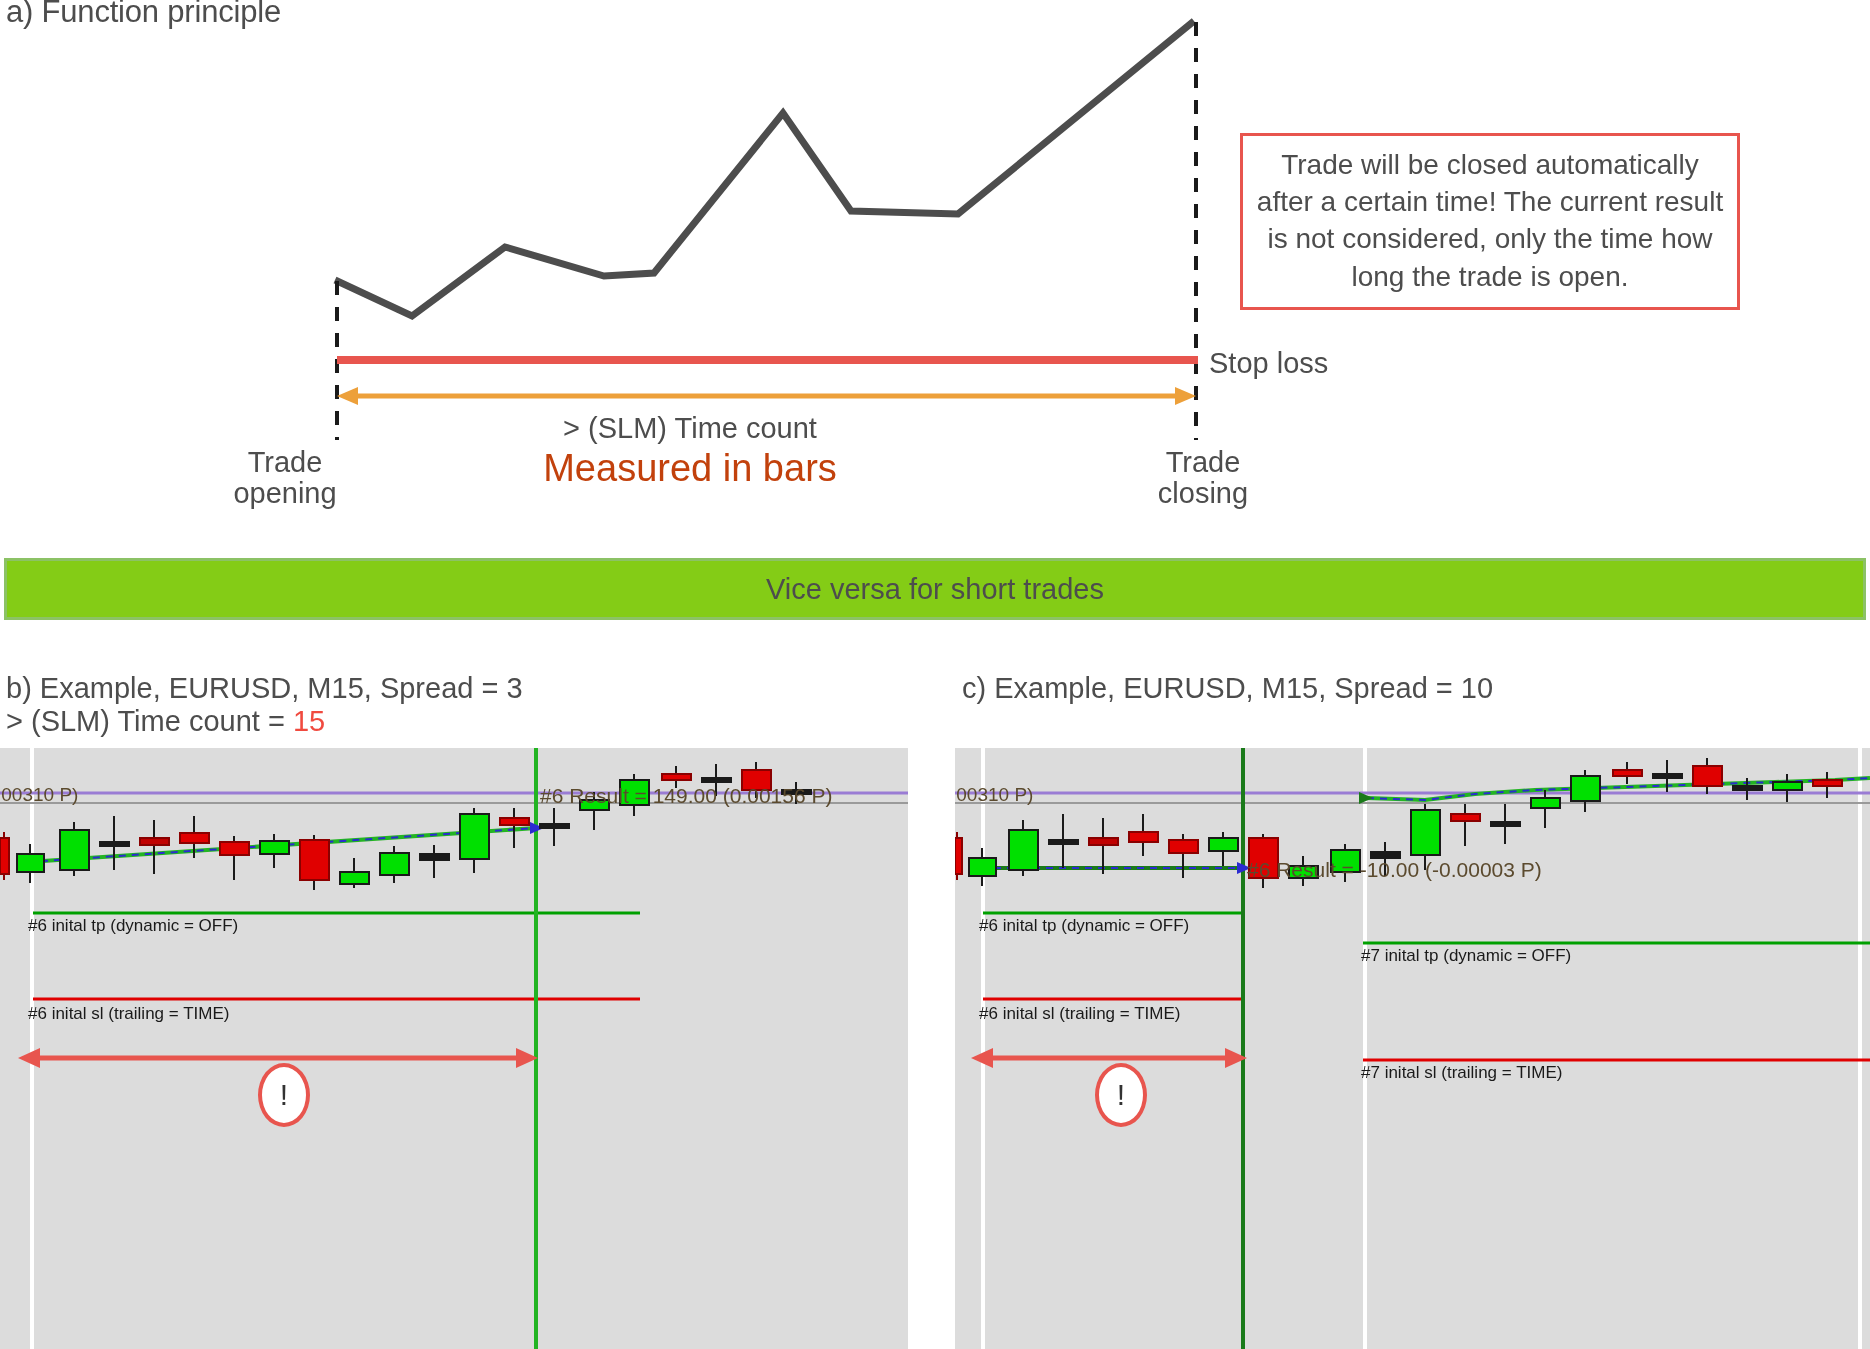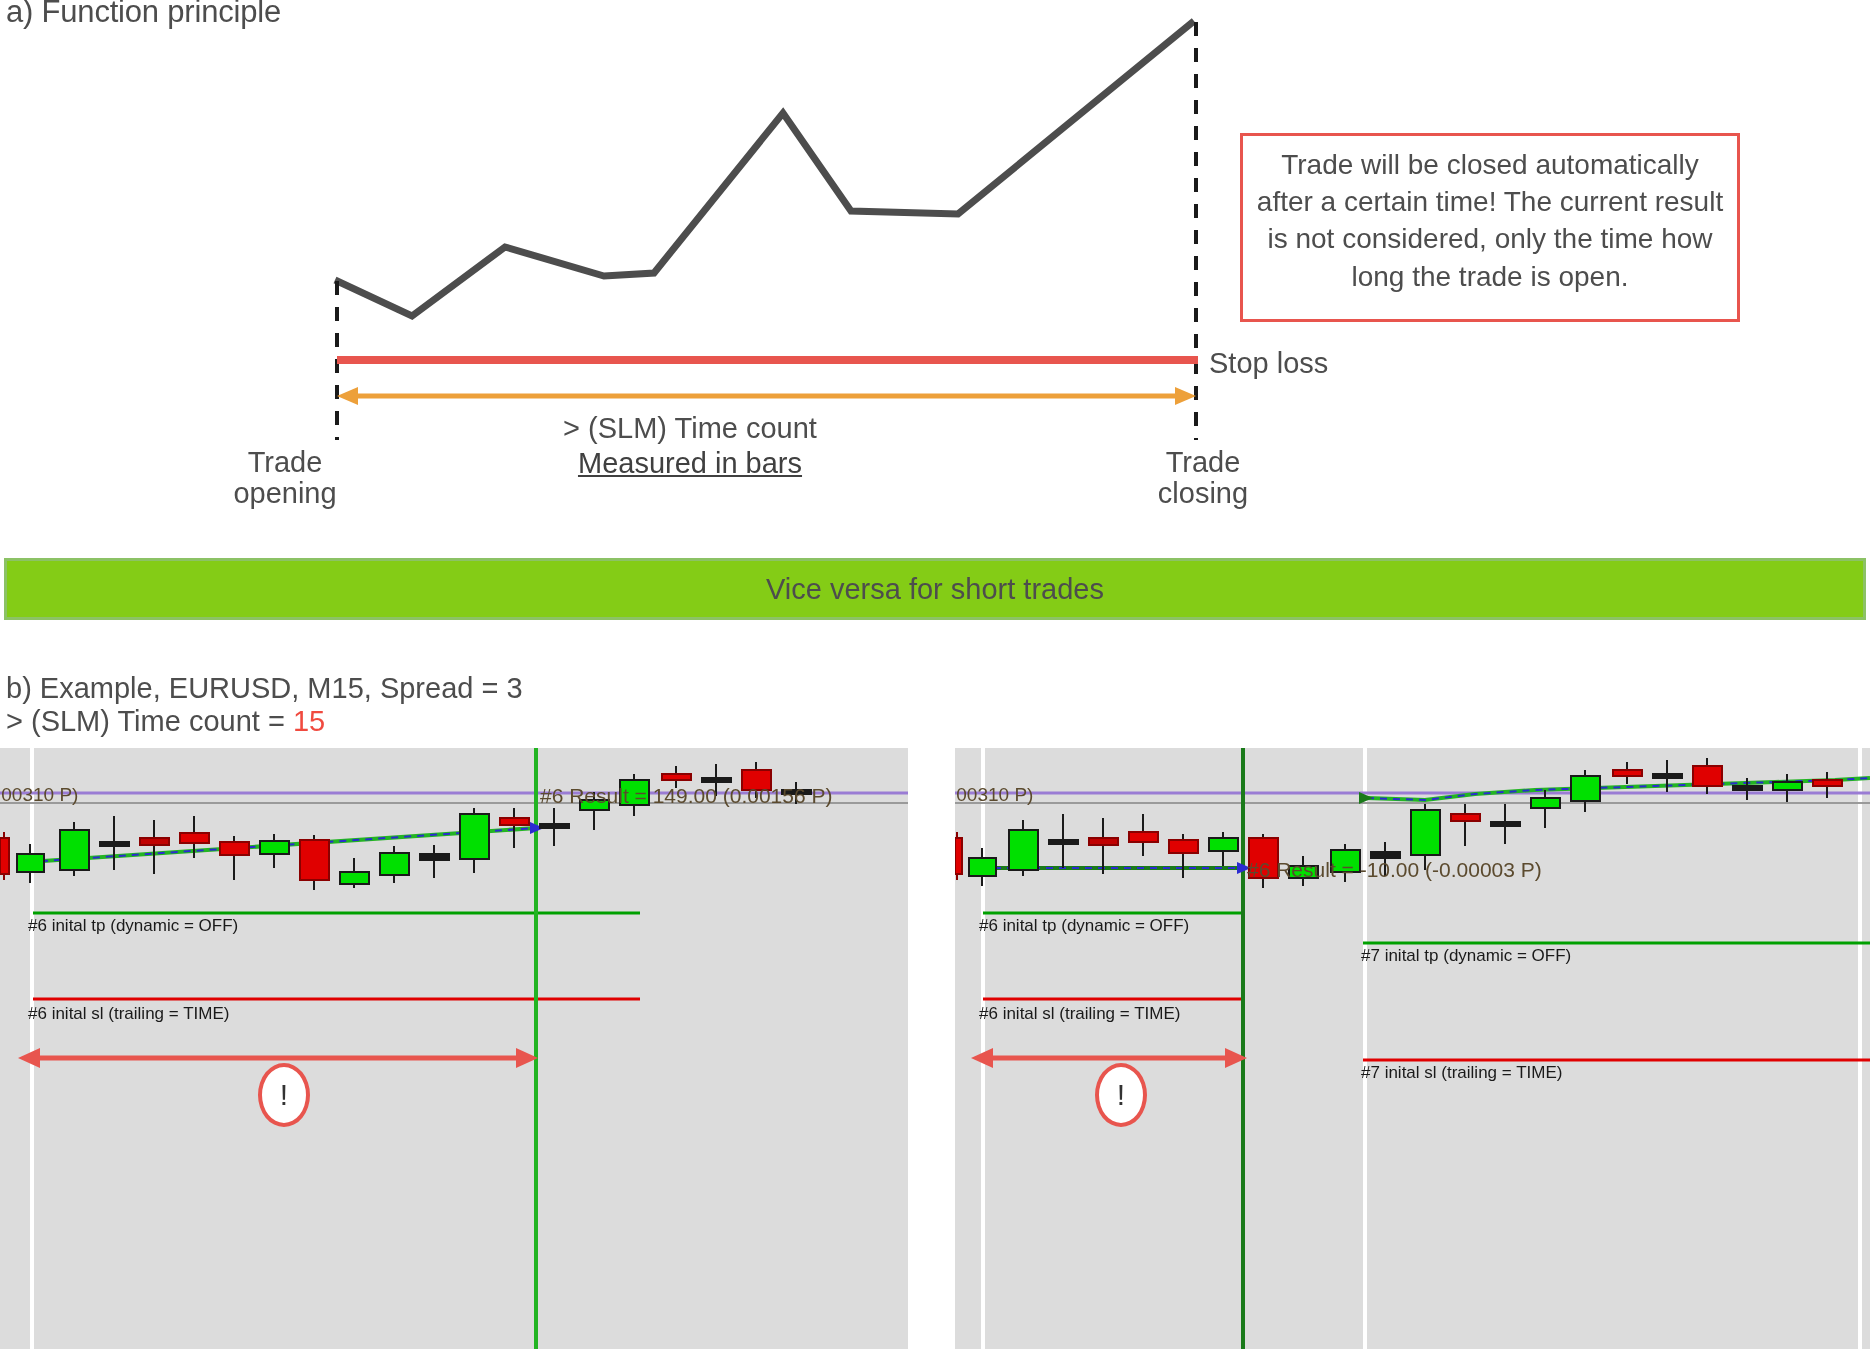--- a/index.html
+++ b/index.html
@@ -25,38 +25,38 @@
     letter-spacing: -0.2px;
   }
   #principle-svg { left: 0; top: 0; }
 
   .callout-box {
     left: 1240px; top: 133px;
     width: 500px;
     border: 3px solid #e8554e;
     background: #ffffff;
     box-sizing: border-box;
-    padding: 10px 12px 24px 12px;
+    padding: 10px 12px 12px 12px;
     text-align: center;
     font-size: 28px;
     line-height: 1.33;
     color: #4d4d4d;
   }
 
   .axis-label {
     font-size: 29px;
     color: #4d4d4d;
     text-align: center;
     line-height: 1.08;
   }
   #label-trade-opening { left: 200px; top: 447px; width: 170px; }
   #label-trade-closing { left: 1118px; top: 447px; width: 170px; }
   #label-stop-loss { left: 1209px; top: 348px; font-size: 29px; }
   #label-timecount { left: 440px; top: 413px; width: 500px; text-align: center; font-size: 29px; }
-  #label-measured { left: 440px; top: 448px; width: 500px; text-align: center; font-size: 29px; color: #404040; text-decoration: underline; }
+  #label-measured { left: 440px; top: 448px; width: 500px; text-align: center; font-size: 38px; color: #c2410c; }
 
   
   #vice-versa-box {
     left: 4px; top: 558px;
     width: 1862px; height: 62px;
     border: 3px solid #8cc265;
     box-sizing: border-box;
     background: #84cc16;
     display: flex; align-items: center; justify-content: center;
     font-size: 29px;
@@ -155,20 +155,21 @@
 </div>
 
 <div class="abs example-head" id="head-b">
   <div>b) Example, EURUSD, M15, Spread = 3</div>
   <div>
     <span>&gt; (SLM) Time count = </span><span class="red-num">15</span>
   </div>
 </div>
 
 <div class="abs example-head" id="head-c">
+  <div>c) Example, EURUSD, M15, Spread = 10</div>
 </div>
 
 <div class="abs mt4" id="chart-b">
   <svg width="908" height="601">
     <rect x="0" y="0" width="908" height="601" fill="#dcdcdc"></rect>
 
     <line x1="32" y1="0" x2="32" y2="601" stroke="#ffffff" stroke-width="4"></line>
 
     <line x1="32" y1="-90" x2="640" y2="-90" stroke="#00a000" stroke-width="3"></line>
     <line x1="34" y1="662" x2="640" y2="662" stroke="#00a000" stroke-width="0"></line>

